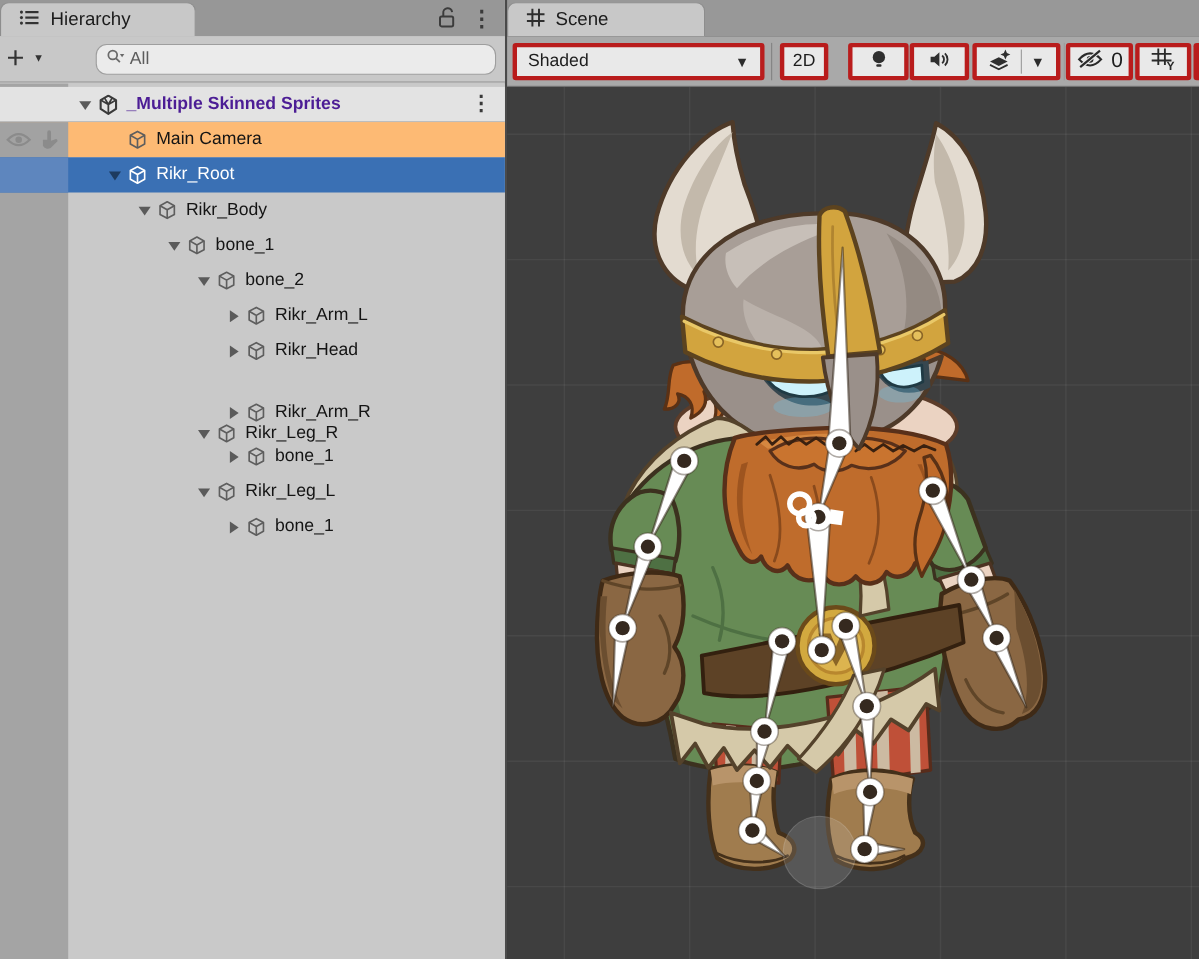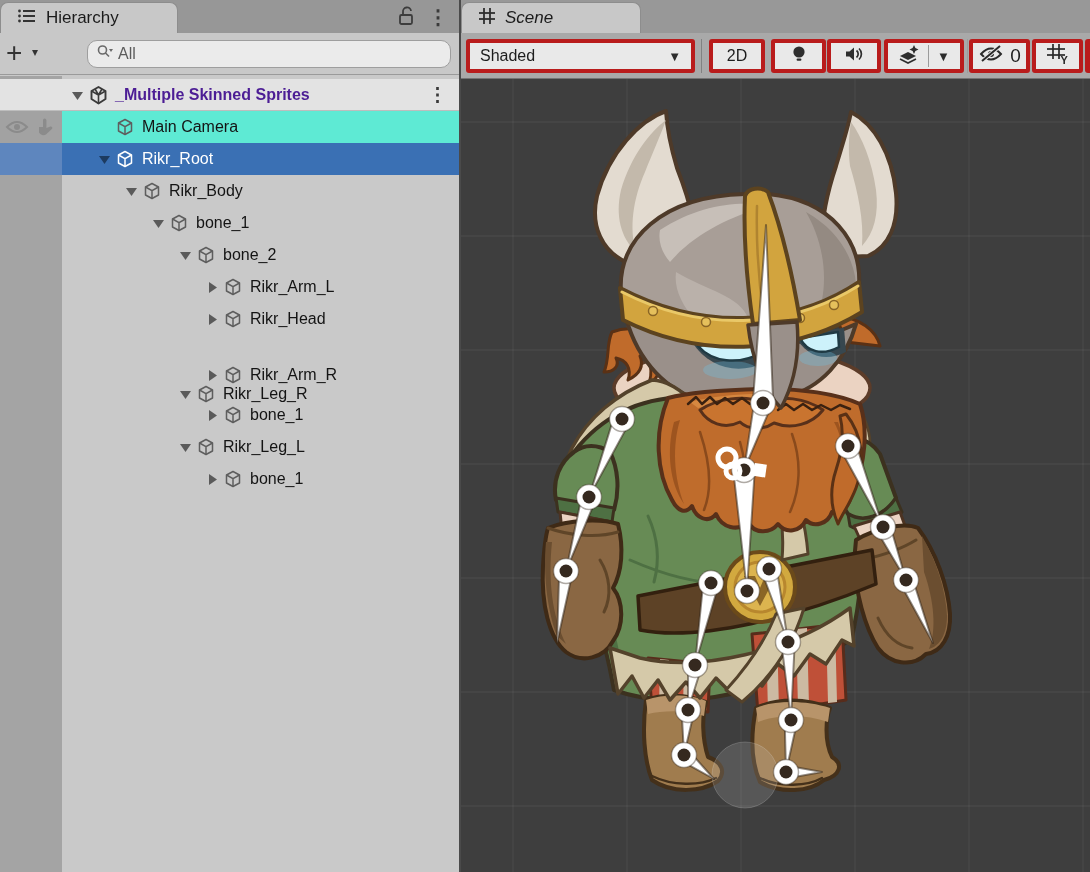--- a/index.html
+++ b/index.html
@@ -21,33 +21,33 @@
   #searchbox{position:absolute;left:87px;top:7px;width:364px;height:28px;background:#ebebeb;border:1px solid #9e9e9e;
        border-radius:10px;box-sizing:border-box;display:flex;align-items:center;padding:0 8px;gap:4px;}
   #search-text{font-size:16px;color:#5c5c5c;}
   
   #tree{position:absolute;left:0;top:76px;right:0;bottom:0;background:#c9c9c9;}
   #gutter{position:absolute;left:0;top:0;width:62px;bottom:0;background:#a4a4a4;}
   .row{position:absolute;left:0;right:0;height:32px;}
   .row .lbl{position:absolute;top:0;height:32px;line-height:32px;font-size:16px;color:#141414;white-space:nowrap;}
   .row.scene-row{background:#e3e3e3;border-bottom:1px solid #bdbdbd;box-sizing:border-box;}
   .row.scene-row .lbl{font-weight:bold;color:#4c1d95;}
-  .row.hover-row{background:#5eead4;}
+  .row.hover-row{background:#fdba74;}
   .row.hover-row::before{content:"";position:absolute;left:0;top:0;width:62px;height:32px;background:#a2a2a2;}
   .row.sel-row{background:#3a70b4;}
   .row.sel-row::before{content:"";position:absolute;left:0;top:0;width:62px;height:32px;background:#5e86be;}
   .row.sel-row .lbl{color:#ffffff;}
   .tri{position:absolute;top:0;width:18px;height:32px;display:flex;align-items:center;justify-content:center;}
   .tri svg{display:block;}
   .obj-icon{position:absolute;top:7px;width:18px;height:18px;}
   .row-kebab{position:absolute;right:12px;top:0;line-height:32px;font-size:19px;font-weight:bold;color:#3a3a3a;}
   .gutter-ic{position:absolute;top:6px;width:22px;height:20px;}
   
   #scene{position:absolute;left:461px;top:0;width:629px;height:872px;background:#3e3e3e;}
-  #scene .tabbar{background:#989898;font-style:italic;}
+  #scene .tabbar{background:#989898;}
   #stoolbar{position:absolute;left:0;top:33px;right:0;height:46px;background:#a9a9a9;border-bottom:1px solid #747474;box-sizing:border-box;}
   .sbtn{position:absolute;top:6px;height:34px;background:#e9e9e9;border:4px solid #b91c1c;border-radius:3px;box-sizing:border-box;
         display:flex;align-items:center;justify-content:center;font-size:16px;color:#1d1d1d;gap:6px;}
   #btn-shaded{left:5px;width:229px;justify-content:flex-start;padding:0 10px;}
   #btn-shaded .dd{position:absolute;right:10px;font-size:13px;color:#2c2c2c;}
   .vsep{position:absolute;top:6px;width:1px;height:34px;background:#818181;}
   #btn-fx .fx-sep{width:1px;height:22px;background:#9b9b9b;margin:0 2px;}
   #viewport{position:absolute;left:0;top:79px;width:629px;height:793px;background:#3e3e3e;overflow:hidden;}
   #viewport svg{position:absolute;left:0;top:0;}
   .num0{font-size:19px;color:#1d1d1d;}
@@ -277,21 +277,21 @@
         <span>Scene</span>
       </div>
     </div>
 
     <div id="stoolbar">
       <div class="sbtn" id="btn-shaded">
         <span>Shaded</span>
         <span class="dd">▼</span>
       </div>
       <div class="vsep" style="left:240px"></div>
-      <div class="sbtn" style="left:248px;width:56px" id="btn-2d">
+      <div class="sbtn" style="left:248px;width:44px" id="btn-2d">
         <span>2D</span>
       </div>
       <div class="sbtn" style="left:310px;width:55px">
         <span>
           <svg width="18" height="20" viewBox="0 0 18 20">
             <circle cx="9" cy="8" r="5.6" fill="#2e2e2e"></circle>
             <rect x="6.6" y="14.5" width="4.8" height="2.2" rx="1" fill="#2e2e2e"></rect>
           </svg>
         </span>
       </div>

